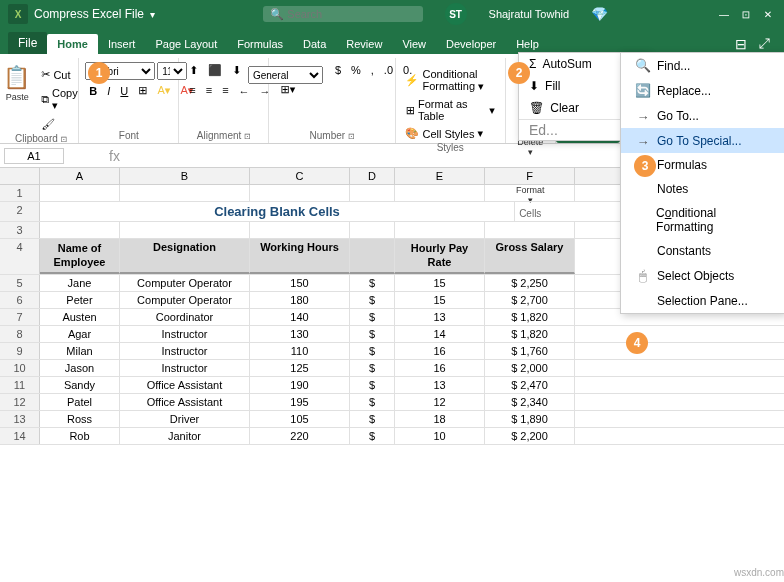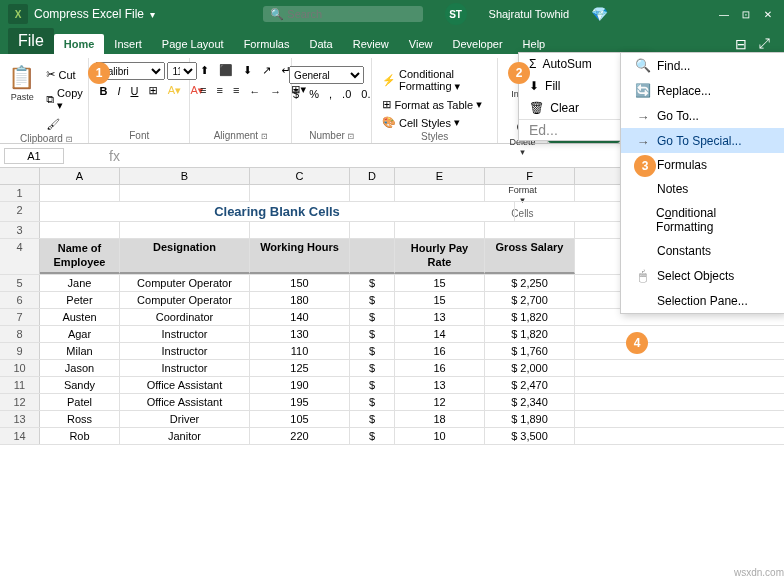--- a/index.html
+++ b/index.html
@@ -310,21 +310,21 @@
     <span style="font-size:14px;">💎</span>
   </div>
   <div class="title-bar-right">
     <div class="win-btn">—</div>
     <div class="win-btn">⊡</div>
     <div class="win-btn">✕</div>
   </div>
 </div>
 
 <div class="ribbon-tabs">
-  <div class="ribbon-tab" style="background:#1a5c38;color:white;font-size:16px;">File</div>
+  <div class="ribbon-tab" style="background:#1a5c38;color:white;font-size:12px;">File</div>
   <div class="ribbon-tab active">Home</div>
   <div class="ribbon-tab">Insert</div>
   <div class="ribbon-tab">Page Layout</div>
   <div class="ribbon-tab">Formulas</div>
   <div class="ribbon-tab">Data</div>
   <div class="ribbon-tab">Review</div>
   <div class="ribbon-tab">View</div>
   <div class="ribbon-tab">Developer</div>
   <div class="ribbon-tab">Help</div>
   <div style="flex:1"></div>
@@ -388,21 +388,21 @@
         <div class="rb-btn-sm">≡</div>
         <div class="rb-btn-sm">←</div>
         <div class="rb-btn-sm">→</div>
         <div class="rb-btn-sm">⊞▾</div>
       </div>
     </div>
     <div class="ribbon-group-label">Alignment <span style="font-size:8px;">⊡</span></div>
   </div>
 
   <div class="ribbon-group" style="min-width:80px;">
-    <div class="ribbon-group-content" style="flex-direction:column;gap:2px;">
+    <div class="ribbon-group-content" style="gap:8px;">
       <select style="font-size:10px;width:75px;height:18px;margin-top:4px;">
         <option>General</option>
       </select>
       <div style="display:flex;gap:2px;">
         <div class="rb-btn-sm">$</div>
         <div class="rb-btn-sm">%</div>
         <div class="rb-btn-sm">,</div>
         <div class="rb-btn-sm">.0</div>
         <div class="rb-btn-sm">0.</div>
       </div>
@@ -635,21 +635,21 @@
     <div class="cell cw-e">18</div>
     <div class="cell cw-f">$  1,890</div>
   </div>
   <div class="grid-row">
     <div class="row-num">14</div>
     <div class="cell cw-b">Rob</div>
     <div class="cell cw-c">Janitor</div>
     <div class="cell cw-d">220</div>
     <div class="cell" style="width:45px;">$</div>
     <div class="cell cw-e">10</div>
-    <div class="cell cw-f">$  3,500</div>
+    <div class="cell cw-f">$  2,200</div>
   </div>
 
   <div class="watermark">wsxdn.com</div>
 </div>
 
 <div class="editing-dropdown">
   <div class="editing-dropdown-item">
     <span>Σ</span>
     <span>AutoSum</span>
     <span style="margin-left:auto;">▾</span>

